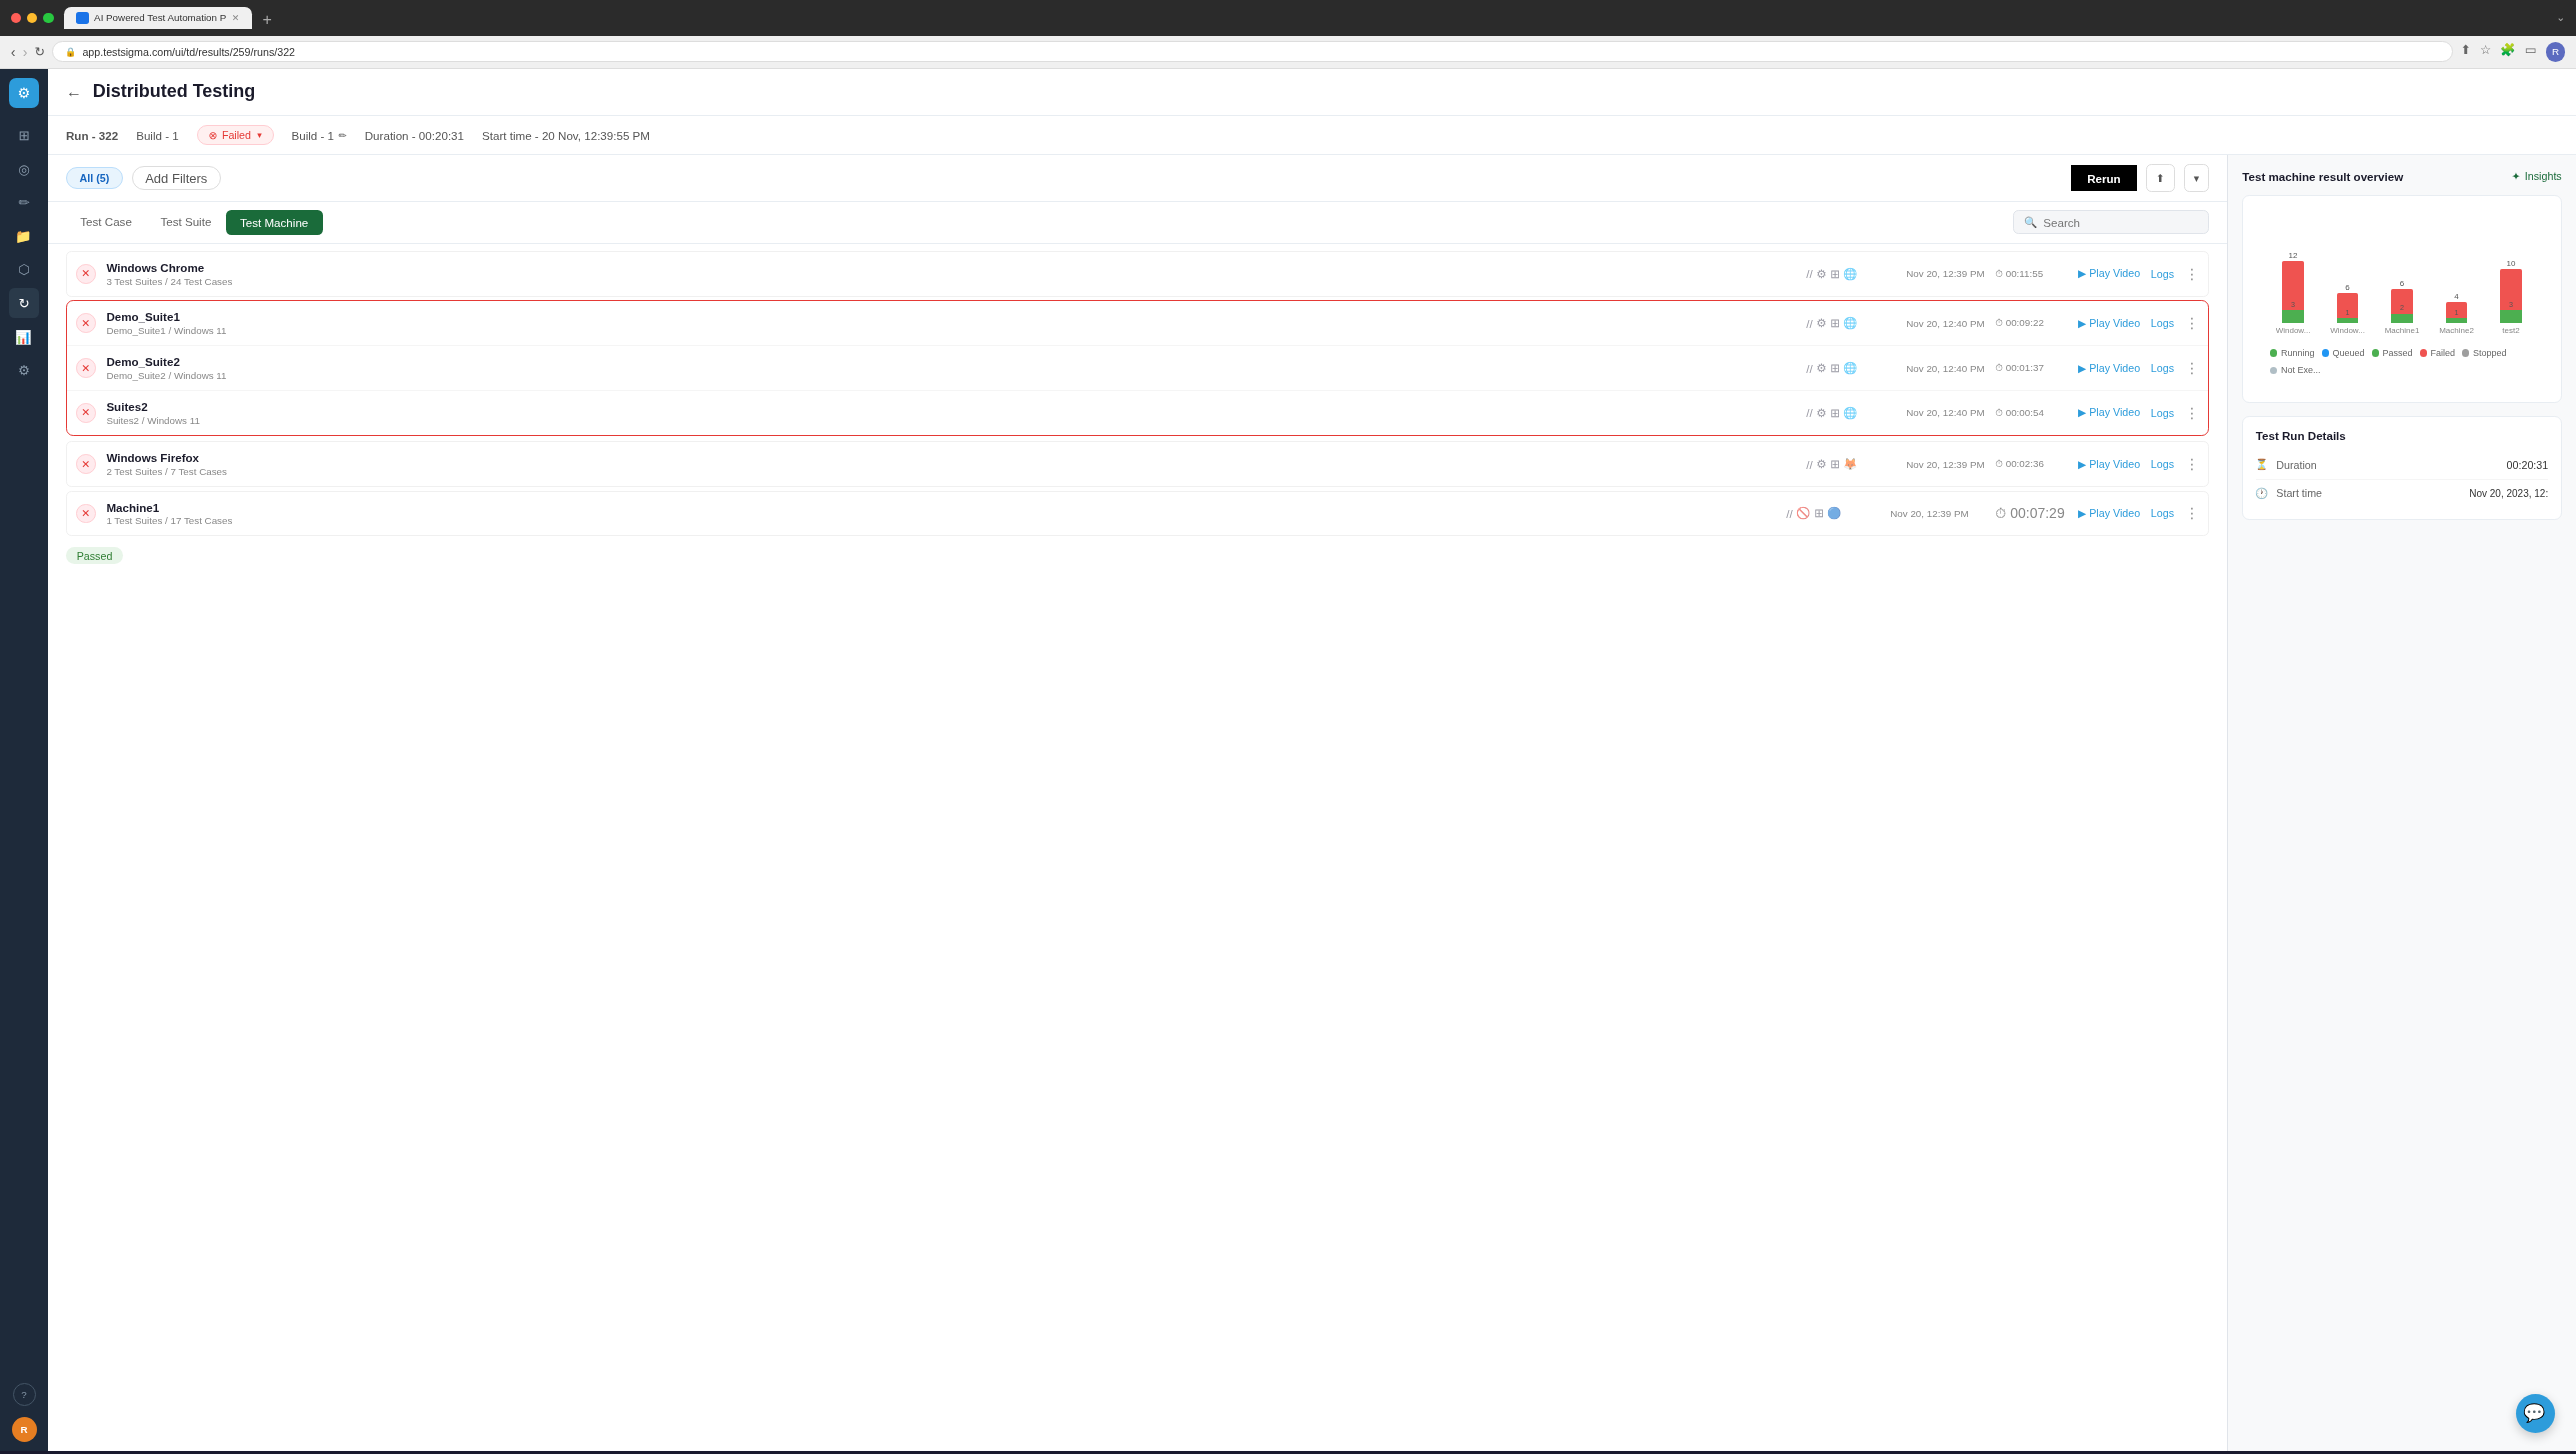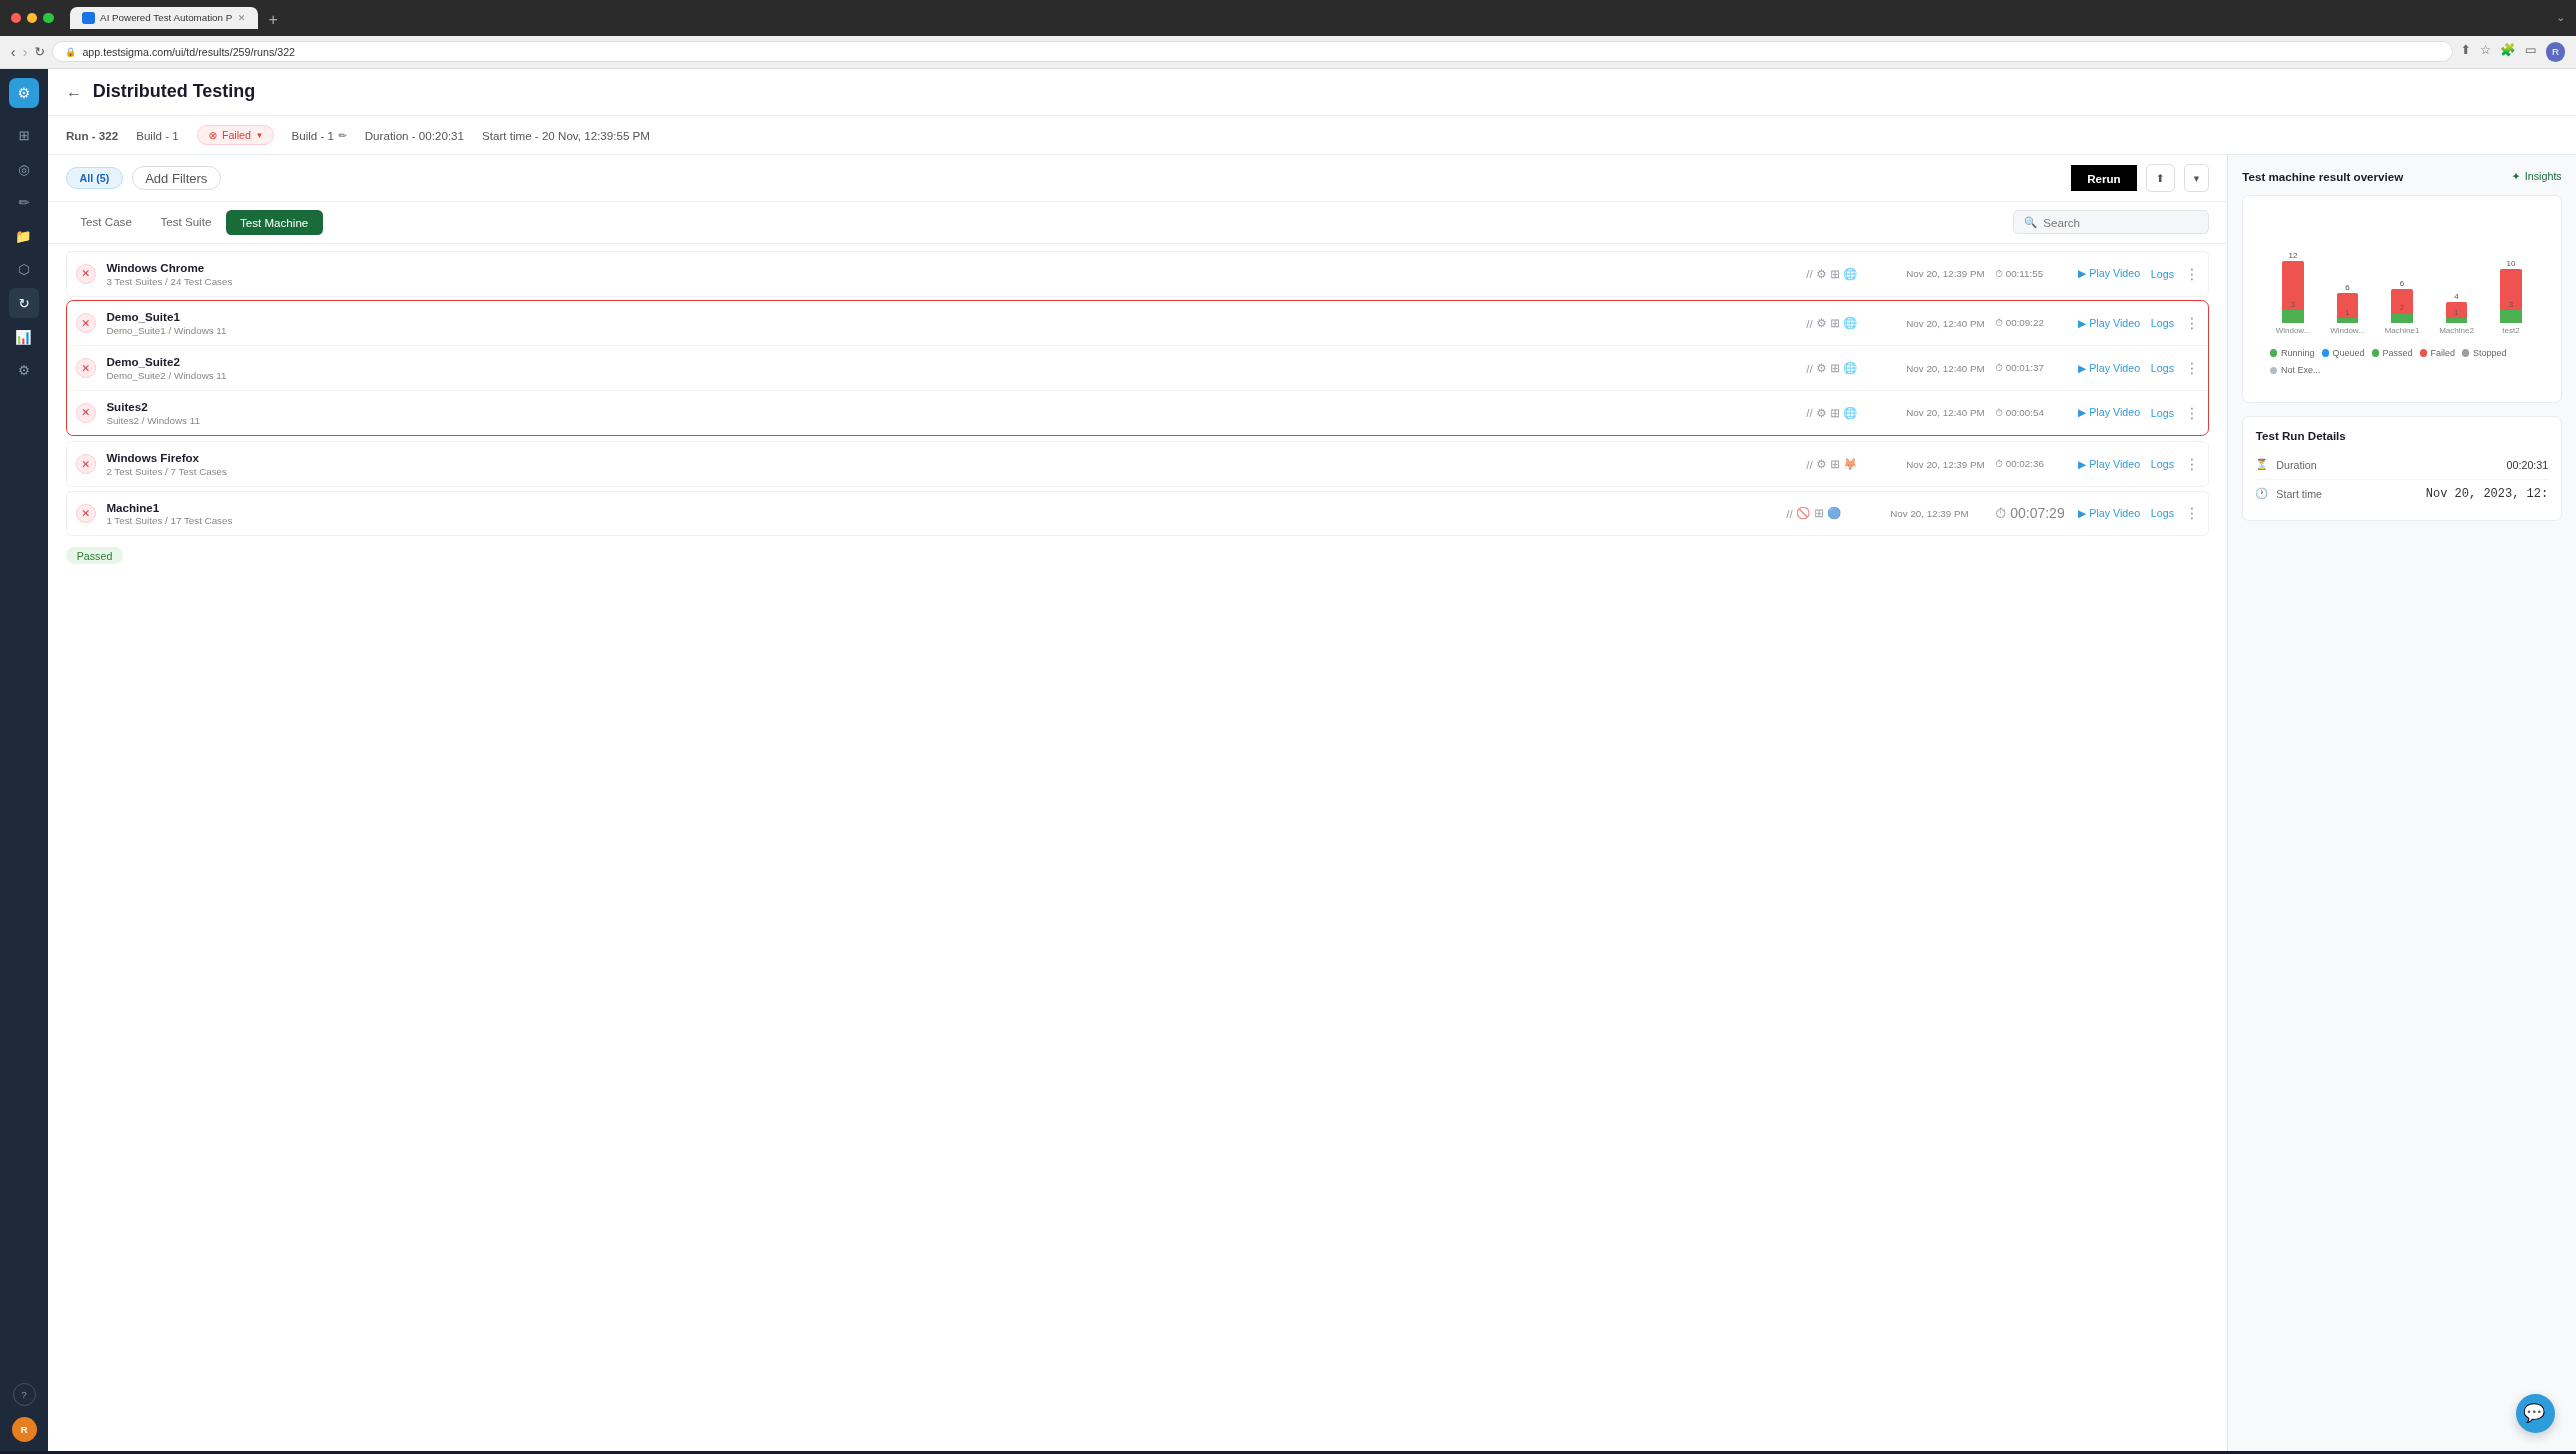--- a/index.html
+++ b/index.html
@@ -1,21 +1,21 @@
 <!DOCTYPE html>
 <html style="font-size:14.3px"><head>
   <meta charset="utf-8">
   <style>
     * { box-sizing: border-box; margin: 0; padding: 0; }
     body { font-family: -apple-system, BlinkMacSystemFont, 'Segoe UI', sans-serif; background: #1a1a2e; color: #333; font-size: 11.6px; }
   </style>
 </head>
 <body>
 
-<div style="background:#2b2b2b; padding:7.2px 10.7px; display:flex; align-items:center; gap:9px;">
+<div style="background:#2b2b2b; padding:7.2px 10.7px; display:flex; align-items:center; gap:3px;">
   <div style="display:flex; gap:5.4px;">
     <div style="width:10.7px;height:10.7px;border-radius:50%;background:#ff5f57;"></div>
     <div style="width:10.7px;height:10.7px;border-radius:50%;background:#febc2e;"></div>
     <div style="width:10.7px;height:10.7px;border-radius:50%;background:#28c840;"></div>
   </div>
   <div style="display:flex; align-items:flex-end; gap:3.6px; flex:1; margin-left:7.2px;">
     <div style="background:#f0f0f0; color:#333; padding:4.5px 12.5px; border-radius:7.2px 7.2px 0 0; font-size:9.8px; display:flex; align-items:center; gap:5.4px;">
       <div style="width:12.5px;height:12.5px;background:#1a73e8;border-radius:2.7px;"></div>
       <span>AI Powered Test Automation P</span>
       <span style="color:#888;font-size:9px;">✕</span>
@@ -338,21 +338,21 @@
               <span>Duration</span>
             </div>
             <span style="font-size:10.7px;color:#333;font-weight:500;">00:20:31</span>
           </div>
 
           <div style="display:flex;align-items:center;justify-content:space-between;padding:7.2px 0;">
             <div style="display:flex;align-items:center;gap:7.2px;color:#666;font-size:10.7px;">
               <span>🕐</span>
               <span>Start time</span>
             </div>
-            <span style="font-size:12px;color:#333;font-weight:500;font-family:Liberation Mono, monospace;">Nov 20, 2023, 12:</span>
+            <span style="font-size:10px;color:#333;font-weight:500;">Nov 20, 2023, 12:</span>
           </div>
 
         </div>
 
       </div>
 
     </div>
 
   </div>
 

